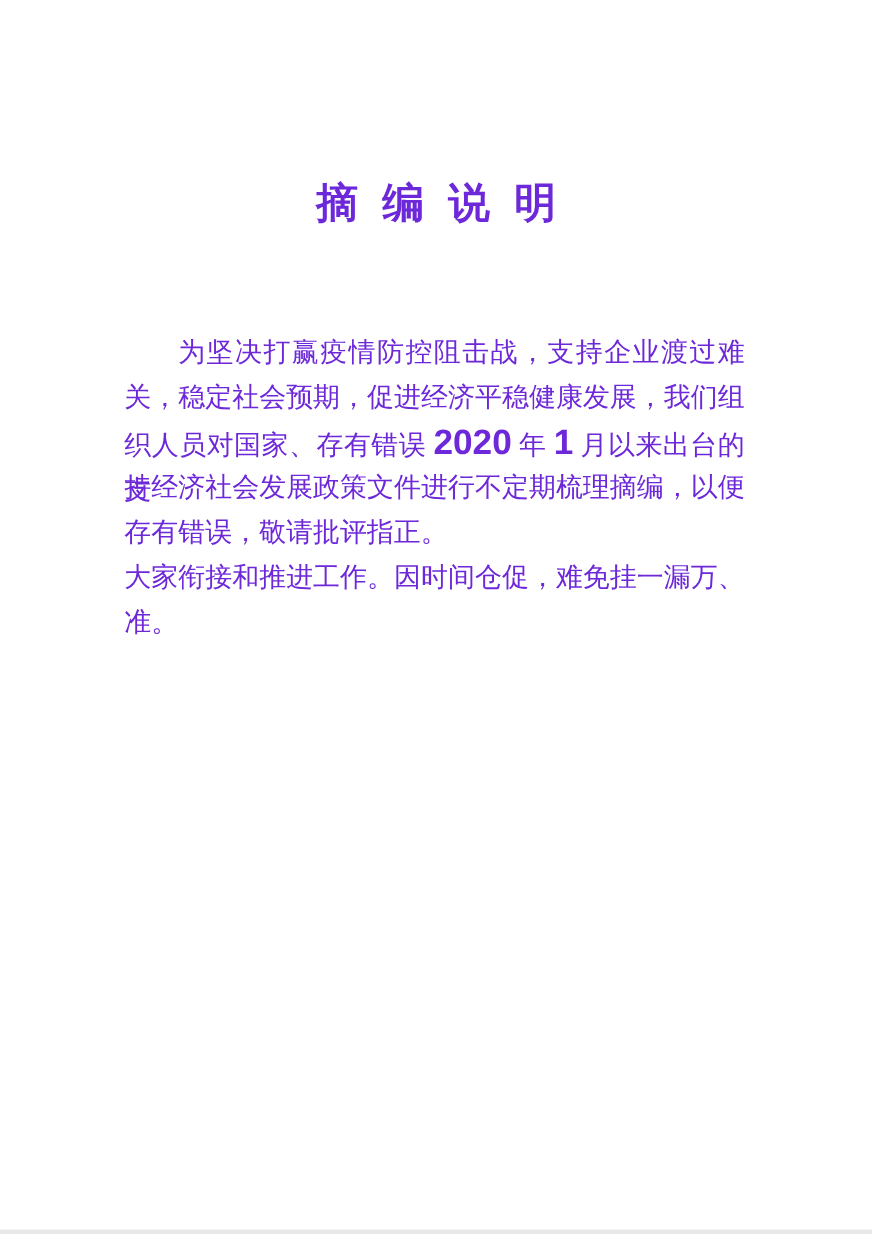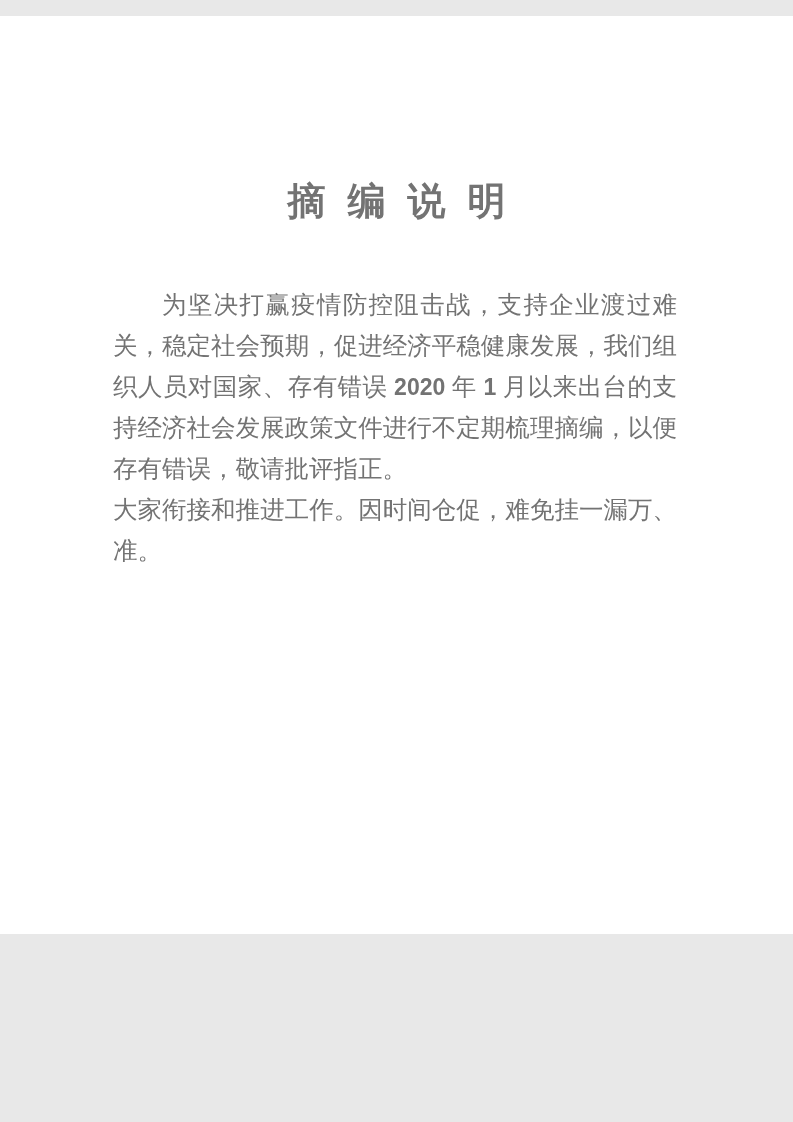--- a/index.html
+++ b/index.html
@@ -3,45 +3,45 @@
 <meta charset="utf-8">
 <style>
   html, body {
     margin: 0;
     padding: 0;
     background: #e8e8e8;
   }
   .page {
     position: relative;
     width: 793px;
-    height: 918px;
-    margin: 16px auto;
+    height: 1118px;
+    margin: 0 auto;
     background: #ffffff;
     overflow: hidden;
     font-family: "Liberation Serif", serif;
-    color: #737373;
+    color: #6d28d9;
   }
   .doc-title {
     position: absolute;
     top: 163px;
     left: 0;
     right: 0;
     margin: 0;
     text-align: center;
     font-size: 38px;
     line-height: 44px;
     font-weight: 700;
     letter-spacing: 22px;
     text-indent: 22px; 
     font-family: "Liberation Serif", serif;
     white-space: nowrap;
   }
   .doc-body {
     position: absolute;
-    top: 268px;
+    top: 300px;
     left: 113px;
     width: 564px;
     font-size: 24.5px;
   }
   .line {
     height: 41px;
     line-height: 41px;
     white-space: nowrap;
     text-align: left;
   }
@@ -49,21 +49,21 @@
     white-space: normal;
     text-align: justify;
     text-align-last: justify;
   }
   .line.indent {
     text-indent: 49px; 
   }
   .num {
     font-family: "Liberation Sans", sans-serif;
     font-weight: 700;
-    font-size: 23px;
+    font-size: 32px;
   }
 </style>
 </head>
 <body>
 
 <div class="page">
 
   <h1 class="doc-title">摘编说明</h1>
 
   <div class="doc-body">

